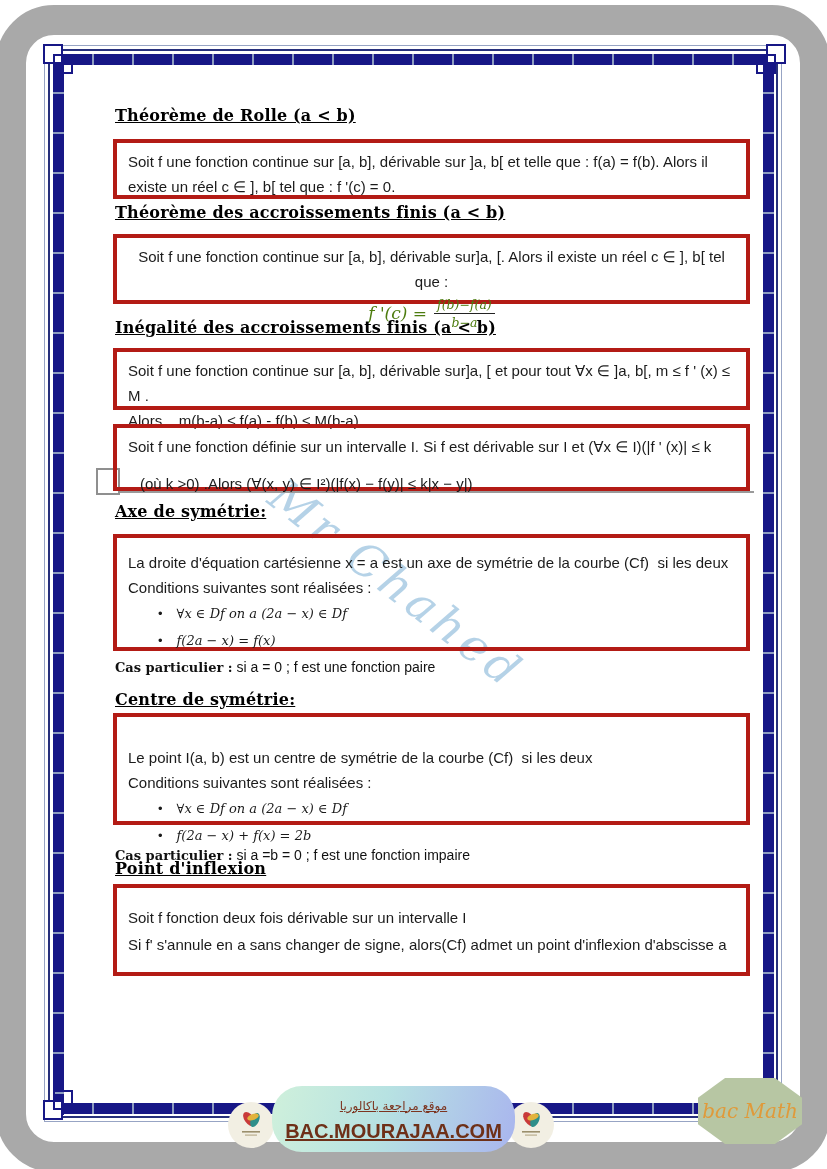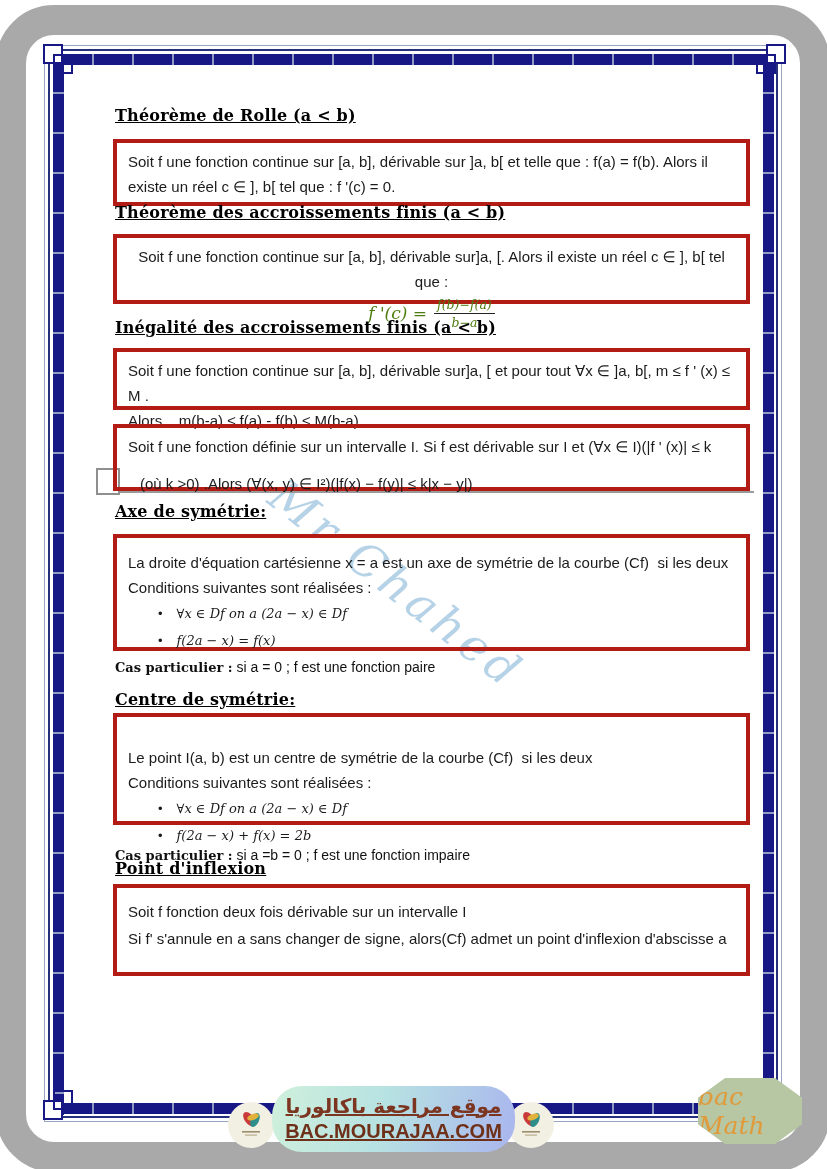--- a/index.html
+++ b/index.html
@@ -50,30 +50,30 @@
   .formula{display:flex;justify-content:center;align-items:center;gap:7px;margin-top:3px;z-index:3;
            font-family:"DejaVu Serif",serif;font-style:italic;font-size:17px;color:#4d7c0f;}
   .frac{display:inline-flex;flex-direction:column;align-items:center;line-height:15px;font-size:12.5px;}
   .frac .num{border-bottom:1.4px solid #222;padding:0 3px 1px;}
   .frac .den{padding-top:1px;}
 
   
   .footer-pill{position:absolute;left:272px;top:1086px;width:243px;height:66px;border-radius:30px;
                background:linear-gradient(105deg,#cff0db 0%,#b7e2e2 45%,#a9b5ee 100%);
                z-index:5;display:flex;flex-direction:column;align-items:center;justify-content:center;gap:1px;}
-  .footer-arabic{font-family:"DejaVu Sans",sans-serif;font-weight:700;font-size:20px;color:#7c3520;
+  .footer-arabic{font-family:"DejaVu Sans",sans-serif;font-weight:400;font-size:12px;color:#7c3520;
                  text-decoration:underline;direction:rtl;line-height:22px;}
   .footer-site{font-family:"Liberation Sans",sans-serif;font-weight:700;font-size:20px;color:#6e3018;
                text-decoration:underline;line-height:26px;}
   .logo-circle{position:absolute;width:46px;height:46px;border-radius:50%;background:#f2efe3;z-index:4;
                display:flex;align-items:center;justify-content:center;}
   .octagon{position:absolute;left:698px;top:1078px;width:104px;height:66px;background:#b7c6a3;z-index:5;
            clip-path:polygon(26% 0,74% 0,100% 30%,100% 70%,74% 100%,26% 100%,0 70%,0 30%);
            display:flex;align-items:center;justify-content:center;}
-  .octagon span{font-family:"DejaVu Serif",serif;font-style:italic;font-size:25px;color:#e09a3a;}
+  .octagon span{font-family:"DejaVu Serif",serif;font-style:italic;font-size:20px;color:#e09a3a;}
 </style>
 </head>
 <body>
 
 <div id="canvas">
 
   <div class="gray-frame"></div>
 
   <div class="outer-rect"></div>
   <div class="thin-rect"></div>
@@ -88,21 +88,21 @@
   <div class="corner" style="left:43px;top:1100px;"></div>
   <div class="corner" style="left:53px;top:1090px;background:transparent;"></div>
   <div class="corner" style="left:766px;top:1100px;"></div>
 
   <div class="watermark">Mr Chahed</div>
 
   <div class="gray-line"></div>
   <div class="handle-rect"></div>
 
   <div class="heading" style="top:106px;">Théorème de Rolle (a &lt; b)</div>
-  <div class="rbox" style="top:139px;height:67px;">
+  <div class="rbox" style="top:139px;height:60px;">
     <div>Soit f une fonction continue sur [a, b], dérivable sur ]a, b[ et telle que : f(a) = f(b). Alors il existe un réel c ∈ ], b[ tel que : f '(c) = 0.</div>
   </div>
 
   <div class="heading" style="top:203px;">Théorème des accroissements finis (a &lt; b)</div>
   <div class="rbox" style="top:234px;height:70px;">
     <div class="center">Soit f une fonction continue sur [a, b], dérivable sur]a, [. Alors il existe un réel c ∈ ], b[ tel que :</div>
     <div class="formula">
       <span>f '(c)  =</span>
       <span class="frac">
         <span class="num">f(b)−f(a)</span>
@@ -137,21 +137,21 @@
     <div>Le point I(a, b) est un centre de symétrie de la courbe (Cf)&nbsp; si les deux</div>
     <div>Conditions suivantes sont réalisées :</div>
     <div class="bullet">∀x ∈ Df on a (2a − x) ∈ Df</div>
     <div class="bullet">f(2a − x) + f(x) = 2b</div>
   </div>
   <div class="cas" style="top:831px;margin-top:16px;">
     <span class="lbl">Cas particulier :</span><span> si a =b = 0 ; f est une fonction impaire</span>
   </div>
 
   <div class="heading" style="top:859px;">Point d'inflexion</div>
-  <div class="rbox" style="top:884px;height:92px;padding-top:10px;line-height:27px;">
+  <div class="rbox" style="top:884px;height:92px;padding-top:16px;line-height:27px;">
     <div>Soit f  fonction deux fois dérivable sur un intervalle I</div>
     <div>Si f' s'annule en a sans changer de signe, alors(Cf)  admet un point d'inflexion d'abscisse a</div>
   </div>
 
   <div class="logo-circle" style="left:228px;top:1102px;">
     <svg width="38" height="38" viewBox="0 0 38 38">
       <ellipse cx="17" cy="13" rx="4.5" ry="8" transform="rotate(-35 17 13)" fill="#c93a3a"></ellipse>
       <ellipse cx="23" cy="14" rx="4" ry="7.5" transform="rotate(25 23 14)" fill="#2e8f8a"></ellipse>
       <ellipse cx="21" cy="11" rx="3" ry="6" transform="rotate(70 21 11)" fill="#e2b33c"></ellipse>
       <rect x="10" y="25" width="18" height="1.6" fill="#9b8f6d"></rect>

